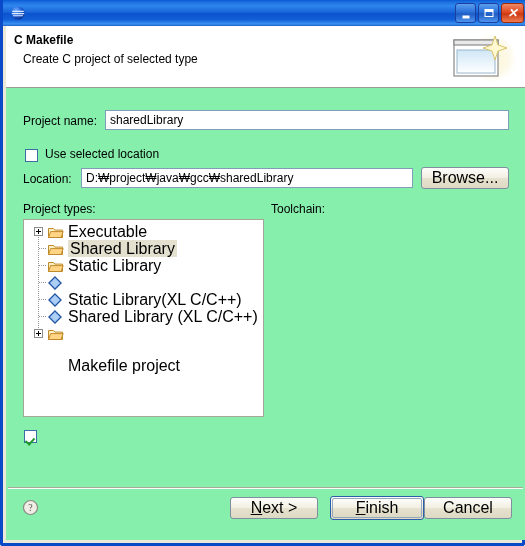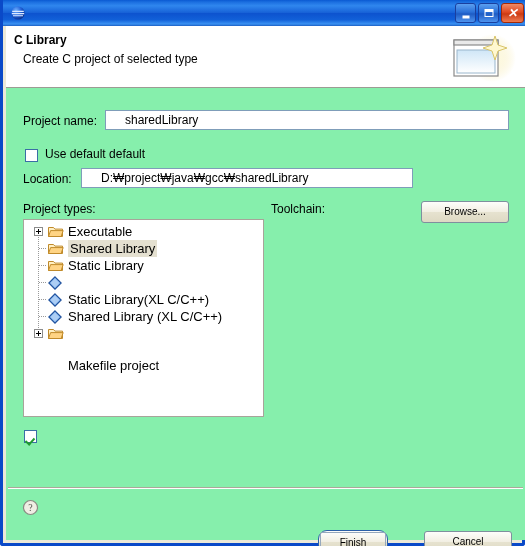--- a/index.html
+++ b/index.html
@@ -43,44 +43,44 @@
   .b-img{position:absolute;right:8px;top:4px;width:72px;height:54px;}
 
   
   .body{position:absolute;left:3px;top:88px;width:519px;height:452px;
         background:#86efac;}
 
   .lbl{position:absolute;font-size:12px;color:#000;white-space:nowrap;}
 
   .txt{position:absolute;box-sizing:border-box;background:#fff;
        border:1px solid #7f9db9;font-size:12px;color:#000;
-       padding:1px 3px 0 19px;line-height:16px;white-space:nowrap;overflow:hidden;}
+       padding:1px 3px 0 4px;line-height:16px;white-space:nowrap;overflow:hidden;}
 
   .btn{position:absolute;box-sizing:border-box;
        background:linear-gradient(to bottom,#fdfdfb 0%,#f2efe3 48%,#e6e2cf 52%,#ded9c3 100%);
        border:1px solid #7f8f9e;border-radius:3px;
-       font-size:10px;color:#000;text-align:center;cursor:default;margin-top:34px;}
+       font-size:16px;color:#000;text-align:center;cursor:default;}
   .btn span{display:block;}
 
   .btn.default{border:1px solid #2b5fa8;padding:1px;}
   .btn.default .inner{border:1px solid #96a8bc;border-radius:2px;height:100%;
        background:linear-gradient(to bottom,#fdfdfb 0%,#f2efe3 48%,#e6e2cf 52%,#ded9c3 100%);
        display:flex;align-items:center;justify-content:center;box-sizing:border-box;}
 
   
   .cb{position:absolute;width:13px;height:13px;box-sizing:border-box;
       background:#fff;border:1px solid #3a6ea5;}
   .cb.checked:after{content:"";position:absolute;left:2px;top:5px;width:4px;height:7px;
       border:solid #1f9c2f;border-width:0 2px 2px 0;transform:rotate(42deg);}
 
   
   .panel{position:absolute;box-sizing:border-box;background:#fff;
          border:1px solid #a8a49a;overflow:hidden;}
 
-  .row{position:relative;height:17px;line-height:17px;font-size:13px;
+  .row{position:relative;height:17px;line-height:17px;font-size:16px;
        color:#000;white-space:nowrap;cursor:default;}
   .row .txtlbl{position:absolute;top:0;}
   .row.sel-grey .txtlbl{background:#e4e0d0;padding:0 2px;}
   .row.sel-blue .txtlbl{background:#2b5fc9;color:#fff;padding:0 2px;}
 
   .exp{position:absolute;width:9px;height:9px;top:4px;box-sizing:border-box;
        border:1px solid #8c8c8c;background:#fff;}
   .exp:before{content:"";position:absolute;left:1px;top:3px;width:5px;height:1px;background:#000;}
   .exp:after{content:"";position:absolute;left:3px;top:1px;width:1px;height:5px;background:#000;}
 
@@ -123,21 +123,21 @@
       <div class="tbb max">
           <i class="g"></i>
         </div>
       <div class="tbb cls">
           <i class="g">✕</i>
         </div>
     </div>
   </div>
 
   <div class="banner">
-    <div class="b-title">C Library</div>
+    <div class="b-title">C Makefile</div>
     <div class="b-sub">Create C project of selected type</div>
     <svg class="b-img" viewBox="0 0 72 54">
       <defs>
         <linearGradient id="wing" x1="0" y1="0" x2="0" y2="1">
           <stop offset="0%" stop-color="#cfe6f7"></stop>
           <stop offset="100%" stop-color="#ffffff"></stop>
         </linearGradient>
         <radialGradient id="spark" cx="50%" cy="50%" r="50%">
           <stop offset="0%" stop-color="#fffde8" stop-opacity="1"></stop>
           <stop offset="100%" stop-color="#f5e6a0" stop-opacity="0"></stop>
@@ -150,21 +150,21 @@
       <path d="M50 6 L53 15 L62 18 L53 21 L50 30 L47 21 L38 18 L47 15 Z" fill="#fff8d0" stroke="#d8c46a" stroke-width="1"></path>
     </svg>
   </div>
 
   <div class="body">
 
     <div class="lbl" style="left:17px;top:26px;">Project name:</div>
     <div class="txt" style="left:99px;top:22px;width:404px;height:20px;">sharedLibrary</div>
 
     <div class="cb" style="left:19px;top:61px;"></div>
-    <div class="lbl" style="left:39px;top:59px;">Use default default</div>
+    <div class="lbl" style="left:39px;top:59px;">Use selected location</div>
 
     <div class="lbl" style="left:17px;top:84px;">Location:</div>
     <div class="txt" style="left:75px;top:80px;width:332px;height:20px;">D:₩project₩java₩gcc₩sharedLibrary</div>
     <div class="btn" style="left:415px;top:79px;width:88px;height:22px;line-height:20px;">
       <span>Browse...</span>
     </div>
 
     <div class="lbl" style="left:17px;top:114px;">Project types:</div>
     <div class="panel" style="left:17px;top:131px;width:241px;height:198px;">
       <div id="ptree" style="position:relative;padding-top:3px;">
@@ -231,21 +231,26 @@
 
     <div class="cb checked" style="left:18px;top:342px;"></div>
 
     <div class="sep" style="left:2px;top:399px;width:515px;"></div>
 
     <svg class="helpicon" style="left:16px;top:411px;" viewBox="0 0 17 17">
       <circle cx="8.5" cy="8.5" r="7" fill="#f0eee4" stroke="#8a8a82" stroke-width="1.2"></circle>
       <text x="8.5" y="12.4" font-size="10" text-anchor="middle" fill="#50504a" font-family="Liberation Serif, serif">?</text>
     </svg>
 
-    <div class="btn default" style="left:312px;top:408px;width:70px;height:24px;border-radius:9px;">
+    <div class="btn" style="left:224px;top:409px;width:88px;height:22px;line-height:20px;">
+      <span>
+          <span id="nx"><u>N</u>ext &gt;</span>
+        </span>
+    </div>
+    <div class="btn default" style="left:324px;top:408px;width:94px;height:24px;">
       <div class="inner">
           <span>
             <span id="fn"><u>F</u>inish</span>
           </span>
         </div>
     </div>
     <div class="btn" style="left:418px;top:409px;width:88px;height:22px;line-height:20px;">
       <span>Cancel</span>
     </div>
 

